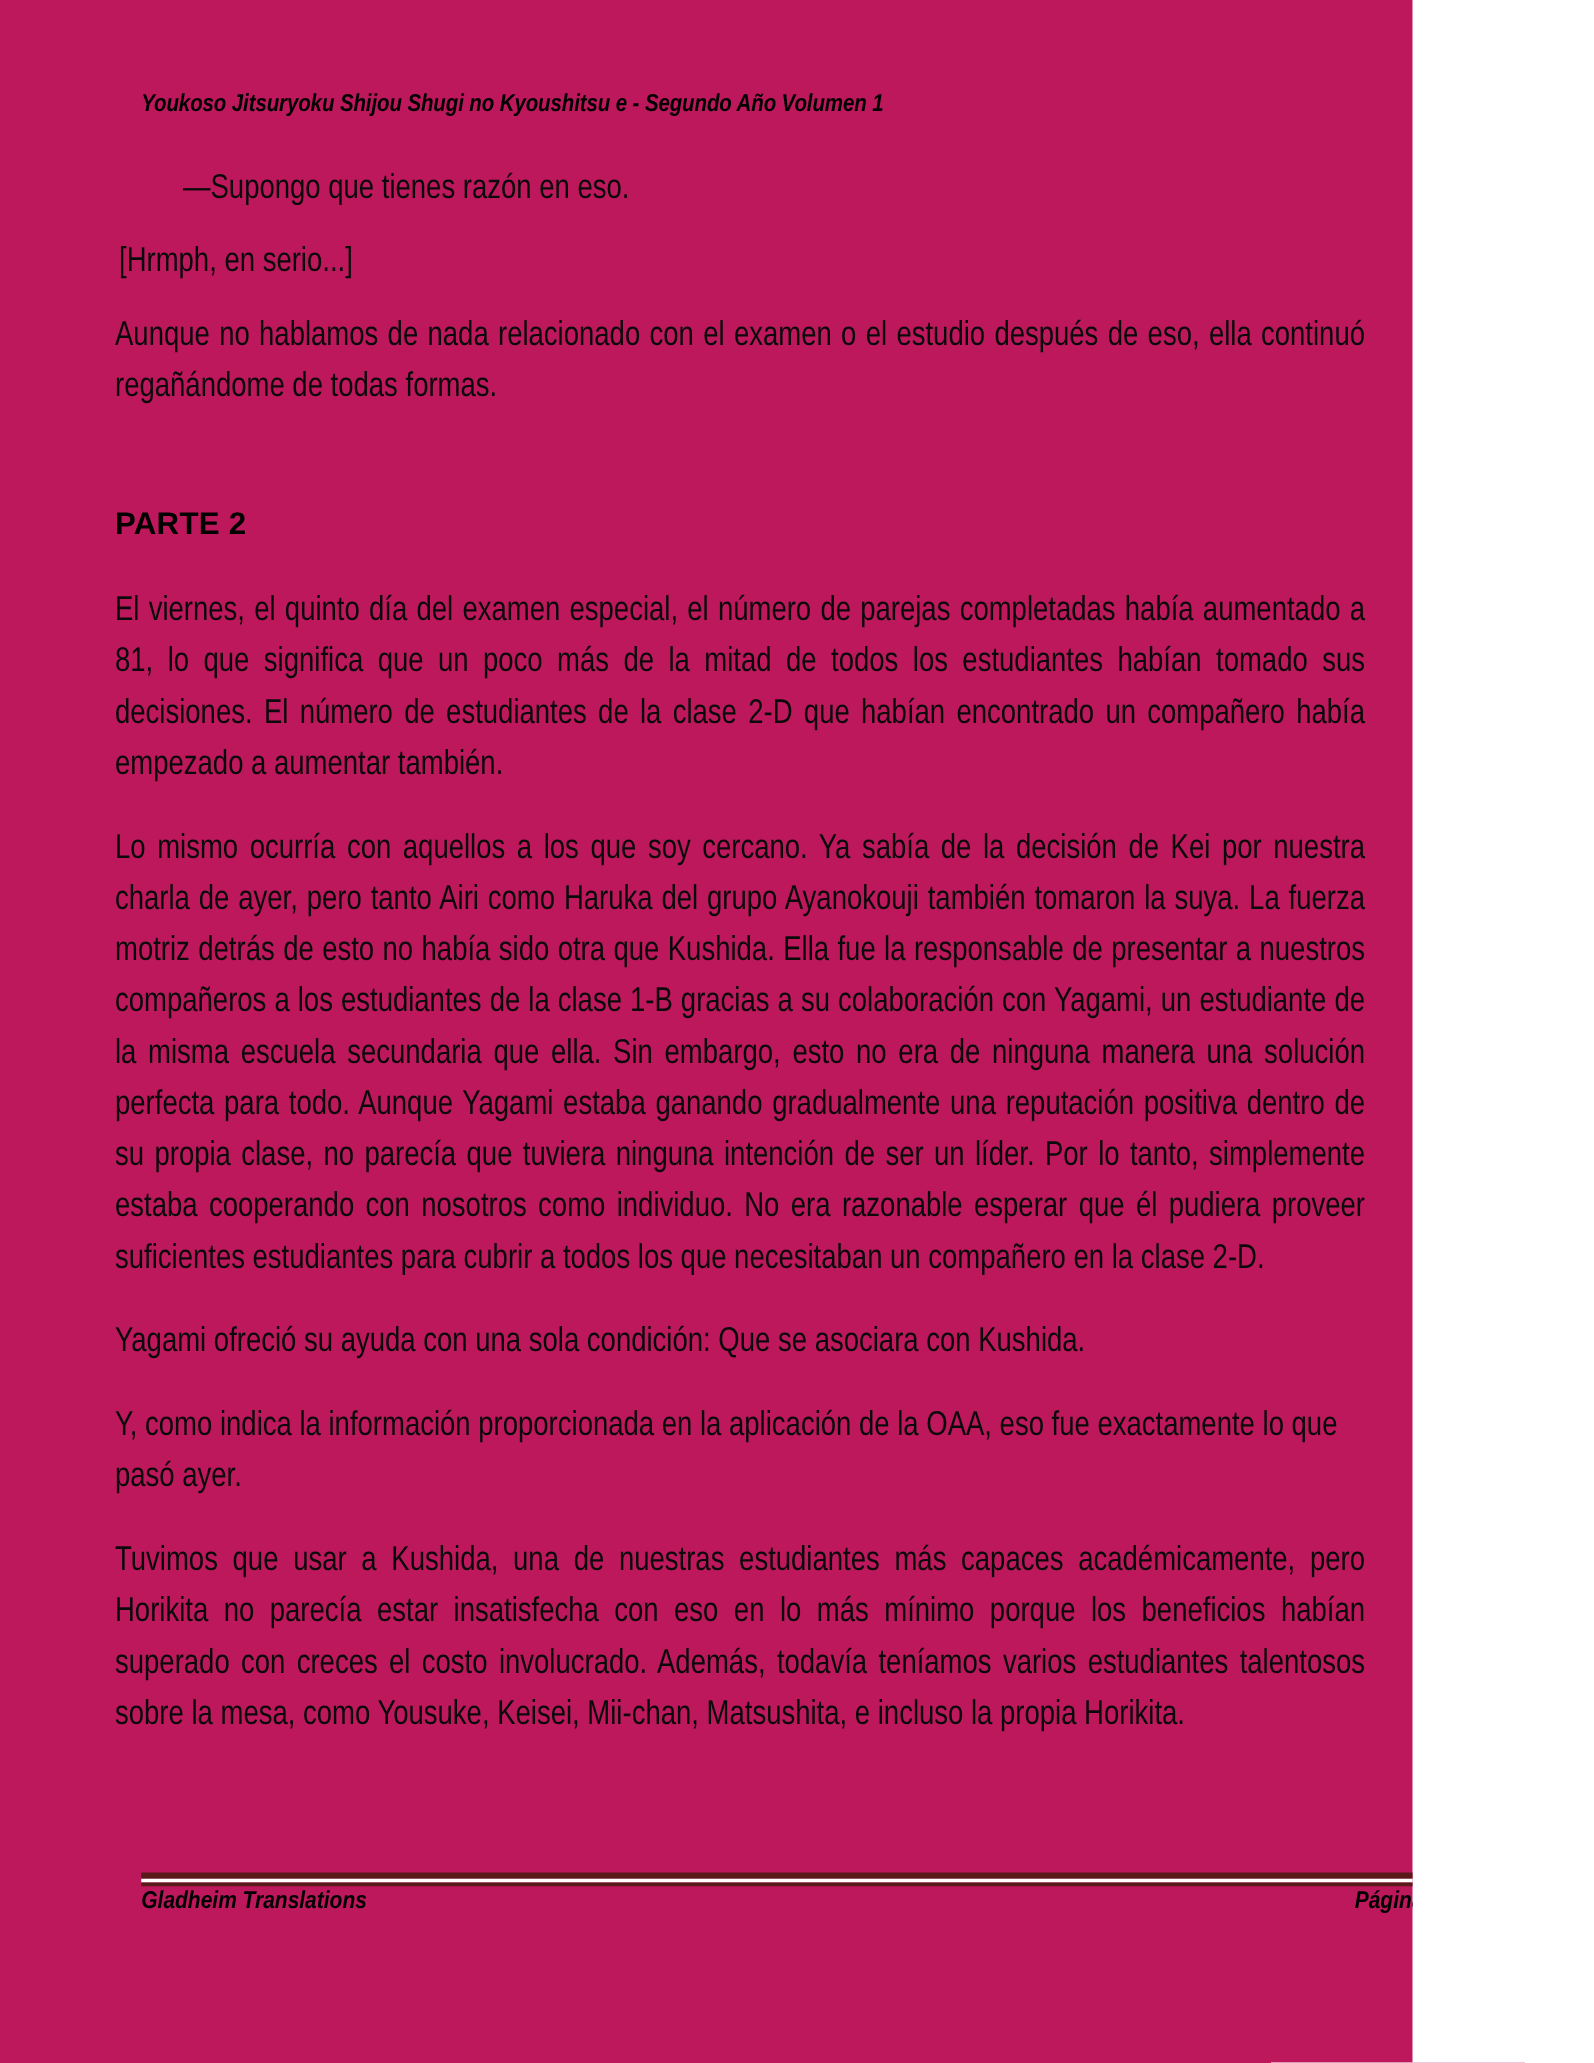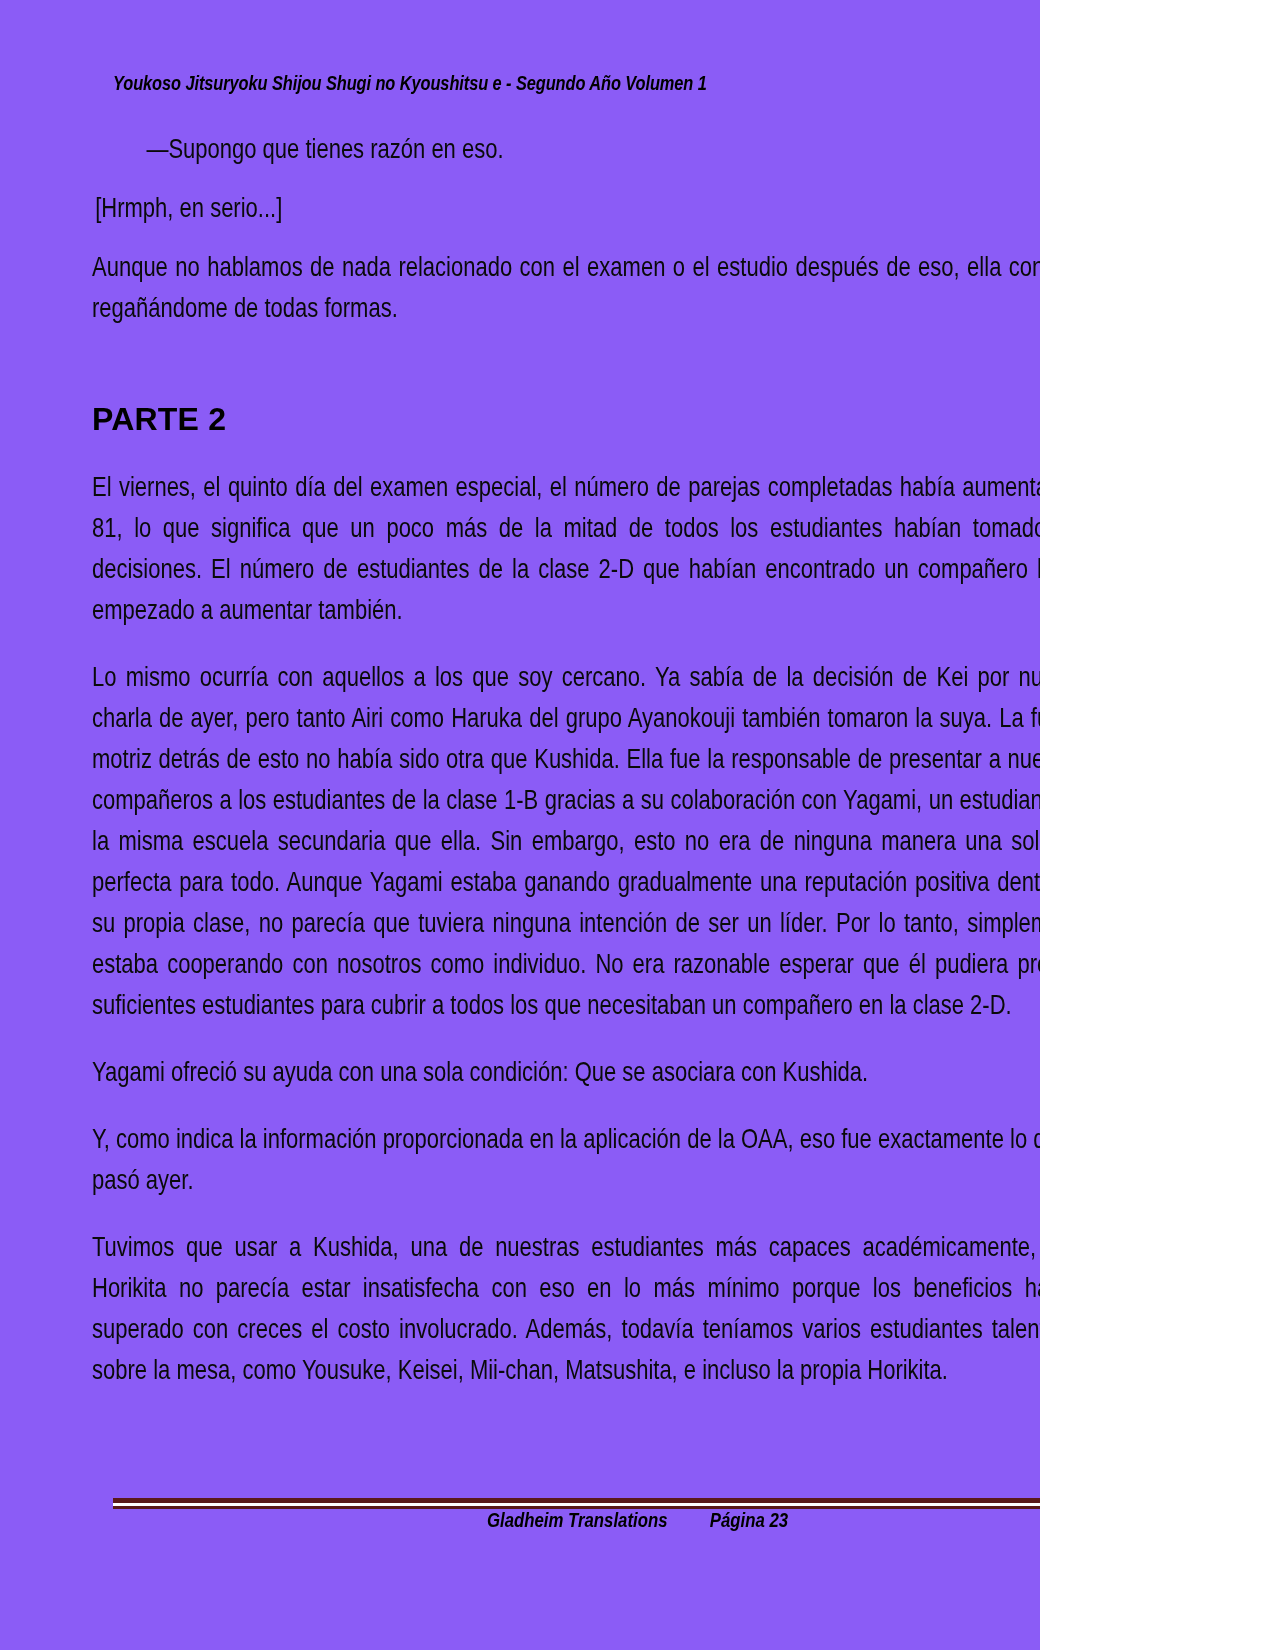--- a/index.html
+++ b/index.html
@@ -3,23 +3,23 @@
 <meta charset="utf-8">
 <style>
   html, body {
     margin: 0;
     padding: 0;
     background: #ffffff;
   }
 
   .page {
     position: relative;
-    width: 1040px;
+    width: 1130px;
     height: 1650px;
-    background: #8b5cf6;
+    background: #be185d;
     box-sizing: border-box;
     overflow: hidden;
     font-family: "Liberation Sans", "DejaVu Sans", sans-serif;
   }
 
   
   .doc-header {
     position: absolute;
     left: 113px;
     top: 72px;
@@ -77,21 +77,21 @@
     margin-bottom: 18px;
   }
 
   p.gap-after {
     margin-bottom: 74px;
   }
 
   h2.part-heading {
     margin: 0 0 30px 0;
     font-family: "Liberation Sans", "DejaVu Sans", sans-serif;
-    font-size: 32px;
+    font-size: 25px;
     line-height: 34px;
     font-weight: bold;
     color: #000000;
     letter-spacing: 0.2px;
   }
 
   
   .doc-footer {
     position: absolute;
     left: 113px;
@@ -112,21 +112,21 @@
   }
 
   .footer-rule-thin {
     height: 3px;
     background: #5a1a1a;
     width: 100%;
   }
 
   .footer-row {
     display: flex;
-    justify-content: center;
+    justify-content: space-between;
     align-items: baseline;
   }
 
   .footer-left,
   .footer-right {
     font-family: "Liberation Sans Narrow", "Liberation Sans", sans-serif;
     font-size: 19.5px;
     font-weight: bold;
     font-style: italic;
     color: #000000;

